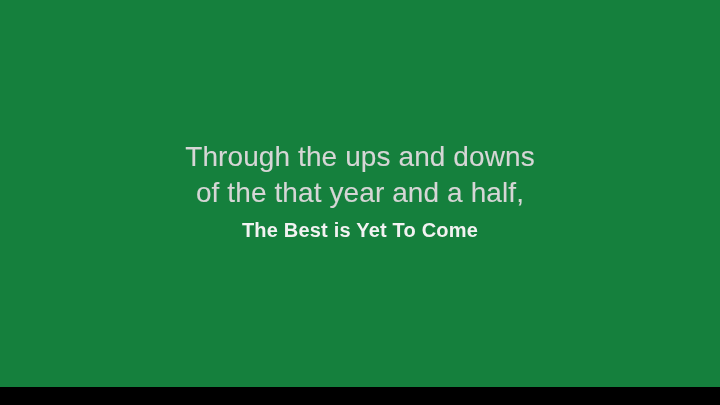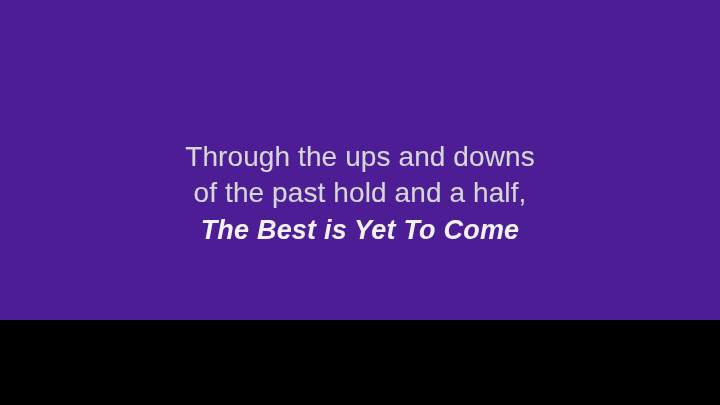--- a/index.html
+++ b/index.html
@@ -11,22 +11,22 @@
     width: 720px;
     height: 405px;
     overflow: hidden;
     background: #000000;
     font-family: "Liberation Sans", sans-serif;
   }
 
   #screen {
     position: relative;
     width: 720px;
-    height: 320px;
-    background: #4c1d95;
+    height: 387px;
+    background: #15803d;
   }
 
   
   #caption-block {
     position: absolute;
     left: 0;
     right: 0;
     top: 139px;
     text-align: center;
     user-select: none;
@@ -45,35 +45,34 @@
   .caption-line.light {
     color: #d6d6d6;
     font-weight: 300;
     -webkit-text-stroke: 0.1px #d6d6d6;
   }
 
   
   .caption-line.emphasis {
     color: #f2f2f2;
     font-weight: bold;
-    font-style: italic;
-    font-size: 27px;
+    font-size: 20px;
     line-height: 38px;
     letter-spacing: 0.2px;
   }
 </style>
 </head>
 <body>
 
 <div id="screen">
 
   <div id="caption-block">
 
     <span class="caption-line light">Through the ups and downs</span>
 
-    <span class="caption-line light">of the past hold and a half,</span>
+    <span class="caption-line light">of the that year and a half,</span>
 
 
     <span class="caption-line emphasis">The Best is Yet To Come</span>
 
   </div>
 
 </div>
 
 </body></html>

